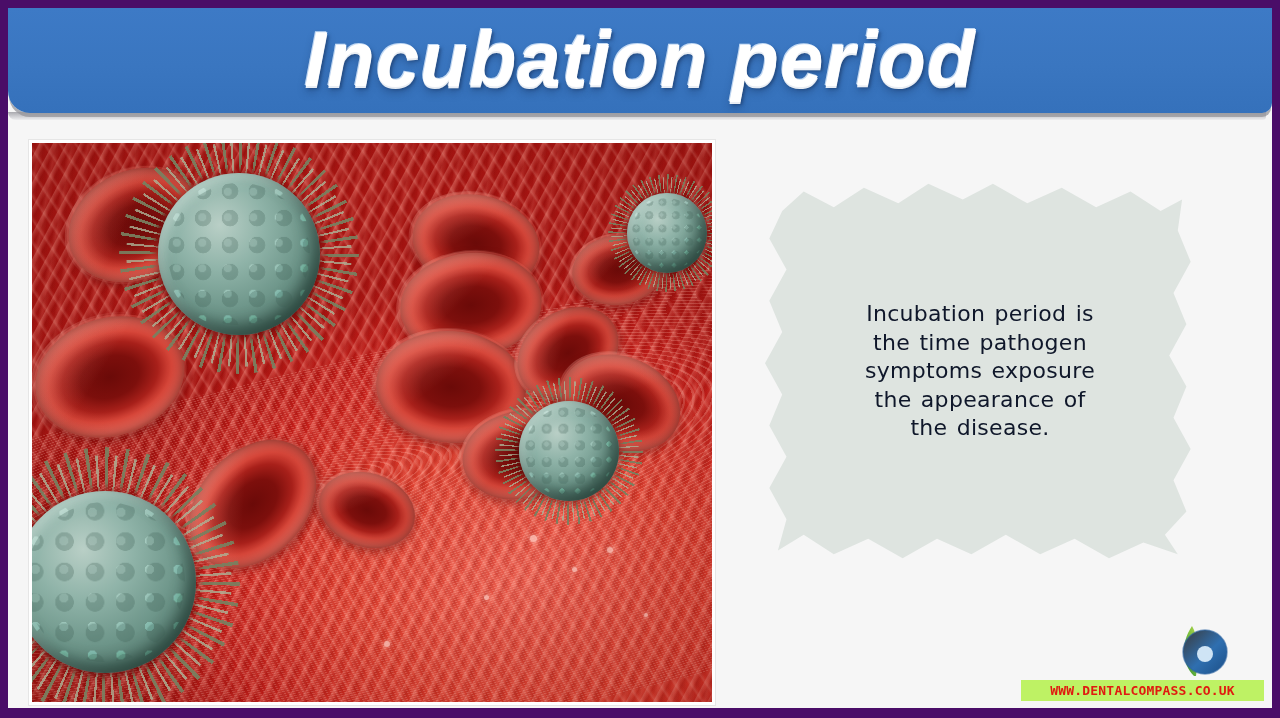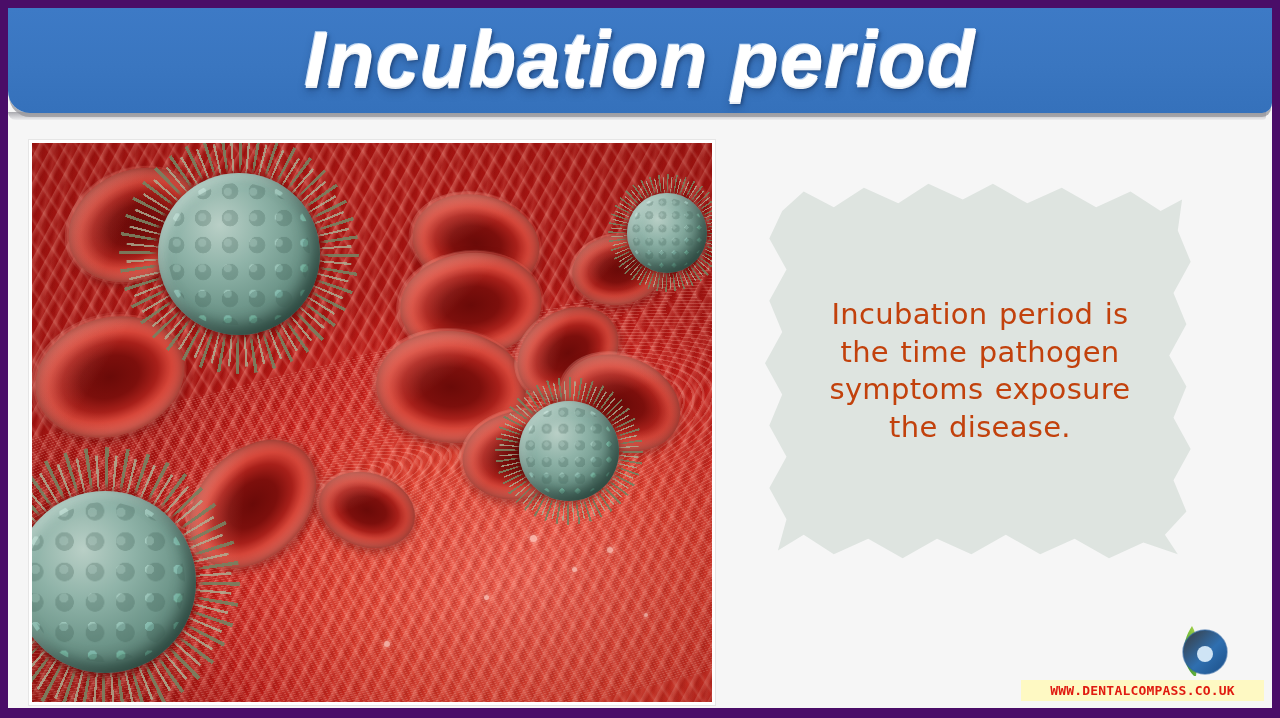--- a/index.html
+++ b/index.html
@@ -246,44 +246,44 @@
       0% 48%, 4% 40%, 1% 32%, 5% 24%, 1% 16%
     );
   }
   #text-content {
     position:absolute;
     left:0; right:0; top:50%;
     transform:translateY(-50%);
     text-align:center;
     padding:0 22px;
     font-family:"DejaVu Sans", sans-serif;
-    font-size:29px;
+    font-size:22px;
     line-height:1.30;
-    color:#c2410c;
+    color:#0f172a;
     letter-spacing:.3px;
     word-spacing:2px;
   }
   #text-content .ln { display:block; white-space:nowrap; }
 
   
   #watermark {
     position:absolute;
     left:1013px; top:612px;
     width:243px; height:84px;
   }
   #wm-logo {
     position:absolute;
     right:36px; top:0px;
     width:56px; height:58px;
   }
   #wm-bar {
     position:absolute;
     left:0px; bottom:3px;
     width:243px; height:21px;
-    background:#fef9c3;
+    background:#bef264;
     display:flex;
     align-items:center;
     justify-content:center;
   }
   #wm-text {
     font-family:"DejaVu Sans Mono", monospace;
     font-size:13px;
     font-weight:bold;
     color:#e01b10;
     letter-spacing:.2px;
@@ -363,20 +363,21 @@
         <div class="vignette"></div>
       </div>
     </div>
 
     <div id="text-block">
       <div id="text-paper-edge"></div>
       <div id="text-content">
         <span class="ln">Incubation period is</span>
         <span class="ln">the time pathogen</span>
         <span class="ln">symptoms exposure</span>
+        <span class="ln">the appearance of</span>
         <span class="ln">the disease.</span>
       </div>
     </div>
 
     <div id="watermark">
       <div id="wm-logo">
         <svg viewBox="0 0 56 58" width="56" height="58" aria-hidden="true">
           <defs>
             <linearGradient id="leafg" x1="0" y1="1" x2="1" y2="0">
               <stop offset="0%" stop-color="#1f7a2e"></stop>

